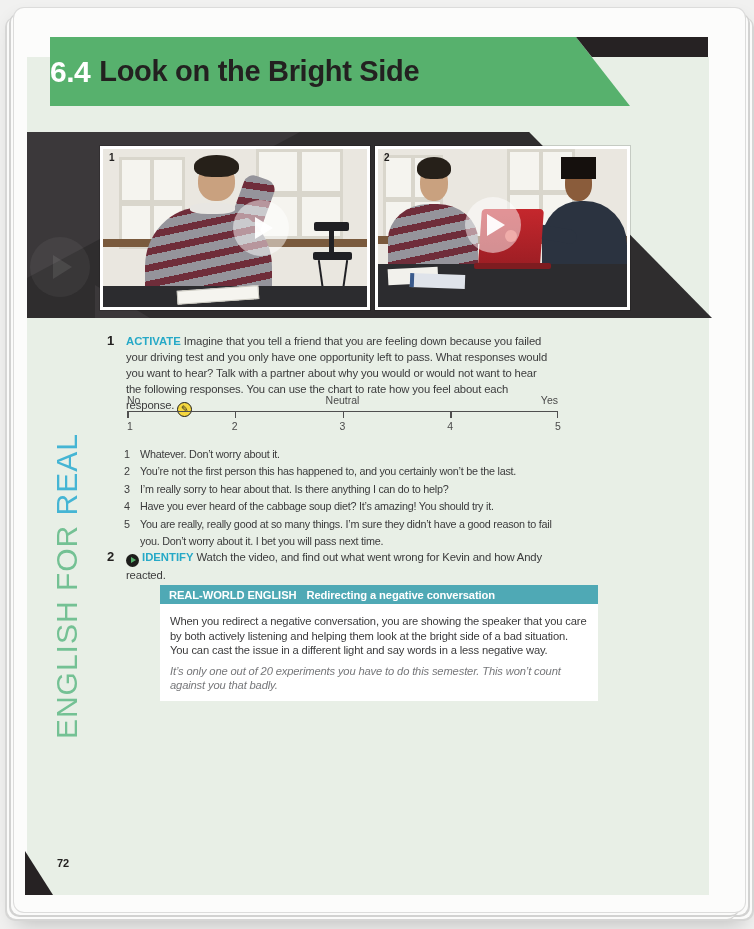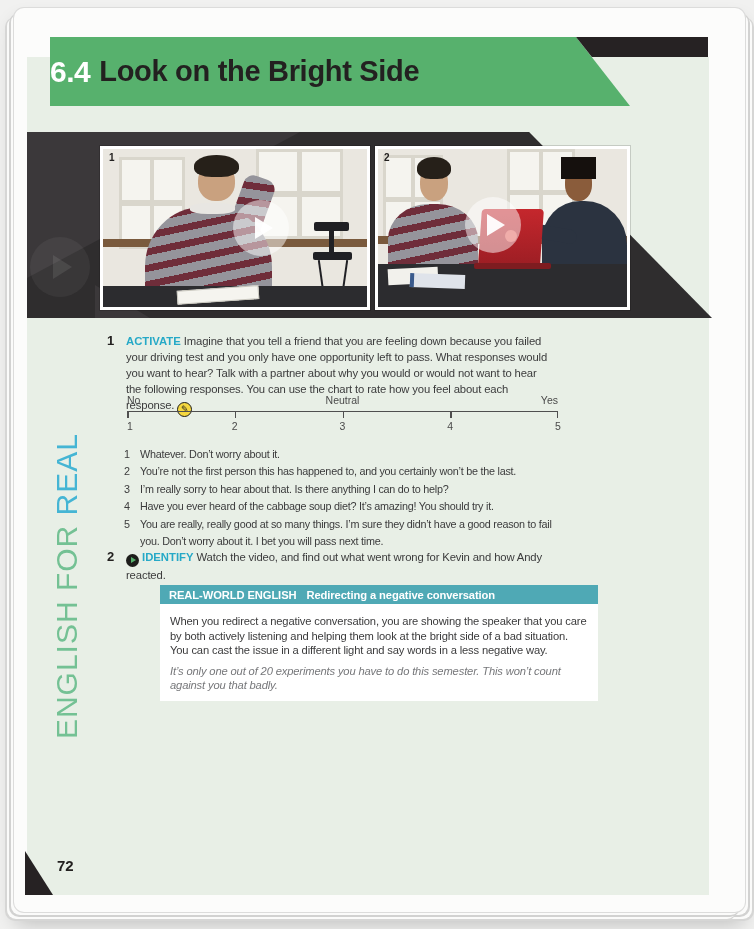--- a/index.html
+++ b/index.html
@@ -157,21 +157,21 @@
   .rw-head { background:#4fa9b5; color:#ffffff; font-weight:bold; font-size:11.2px;
              padding:4px 9px 3px; display:flex; letter-spacing:-0.1px; }
   .rw-head .sub { margin-left:10px; }
   .rw-body { background:#ffffff; padding:4px 10px 8px; font-size:11.2px; line-height:14.6px; letter-spacing:-0.15px; }
   .rw-body p { margin-top:6px; color:#3b3b3c; }
   .rw-body p.it { font-style:italic; color:#76777a; }
 
   
   .corner-tri { left:11px; top:843px; width:28px; height:44px; background:#262223;
                 clip-path:polygon(0 0, 100% 100%, 0 100%); }
-  .pagenum { left:43px; top:849px; font-size:15px; font-weight:bold; color:#232120; }
+  .pagenum { left:43px; top:849px; font-size:11px; font-weight:bold; color:#232120; }
 </style>
 </head>
 <body>
 
 <div class="stage">
   <div class="card">
 
     <div class="abs mint"></div>
 
     <div class="abs banner">

